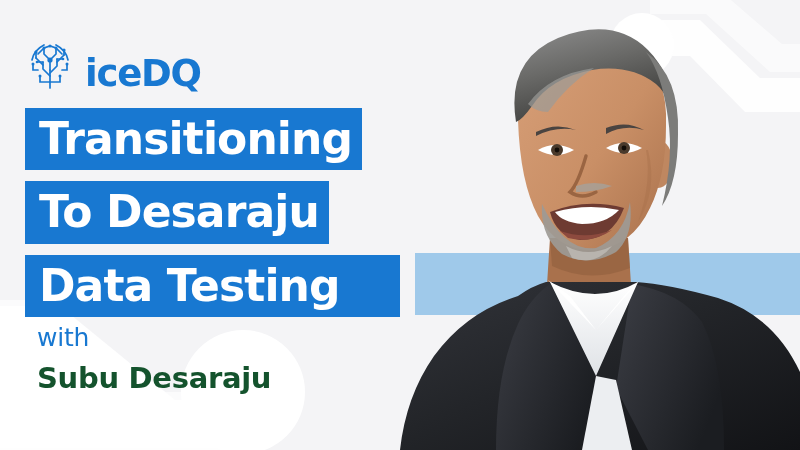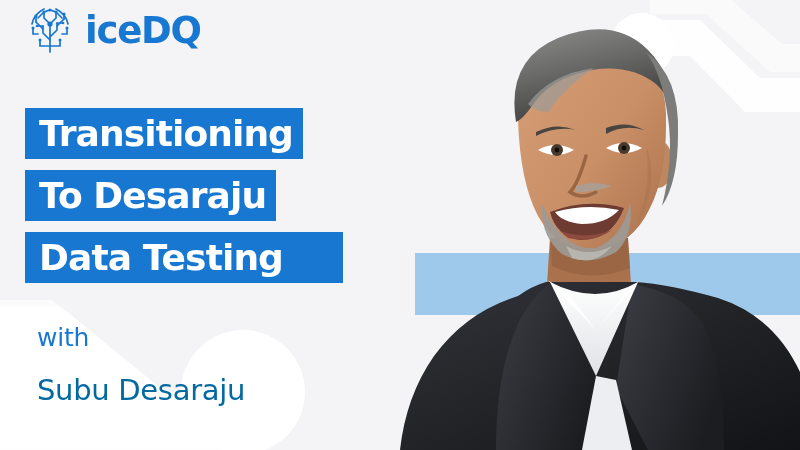--- a/index.html
+++ b/index.html
@@ -29,22 +29,22 @@
   .blue-band {
     position:absolute;
     left:415px; top:253px;
     width:385px; height:62px;
     background:#9fc9ea;
   }
 
   
   .logo {
     position:absolute;
-    left:24px; top:4px;
-    display:flex; align-items:center; gap:9px;
+    left:24px; top:40px;
+    display:flex; align-items:flex-end; gap:9px;
     height:52px;
   }
   .logo-mark { width:52px; height:52px; display:block; }
   .logo-text {
     font-family:"DejaVu Sans", sans-serif;
     font-size:37px;
     font-weight:700;
     letter-spacing:-1.2px;
     color:#1878d1;
     line-height:1;
@@ -57,21 +57,21 @@
     z-index:6;
   }
   .hl-line { display:block; margin-bottom:11px; }
   .hl-line:last-child { margin-bottom:0; }
   .hl-text {
     display:inline-block;
     background:#1878d1;
     color:#ffffff;
     font-family:"DejaVu Sans", sans-serif;
     font-weight:700;
-    font-size:36px;
+    font-size:44px;
     line-height:1.42;
     letter-spacing:-0.9px;
     padding:0 10px 0 14px;
     white-space:nowrap;
   }
   .hl-line-3 .hl-text { padding-right:60px; }
 
   
   .presenter {
     position:absolute;
@@ -82,25 +82,25 @@
     font-family:"DejaVu Sans", sans-serif;
     font-size:25px;
     font-weight:400;
     color:#1878d1;
     line-height:1.3;
     letter-spacing:-0.2px;
   }
   .presenter-name {
     font-family:"DejaVu Sans", sans-serif;
     font-size:29px;
-    font-weight:400;
-    color:#0369a1;
+    font-weight:700;
+    color:#14532d;
     line-height:1.3;
     letter-spacing:-0.3px;
-    margin-top:17px;
+    margin-top:5px;
   }
 
   
   .portrait {
     position:absolute;
     left:400px; top:0;
     width:400px; height:450px;
     z-index:5;
   }
   .portrait svg { display:block; width:400px; height:450px; }

